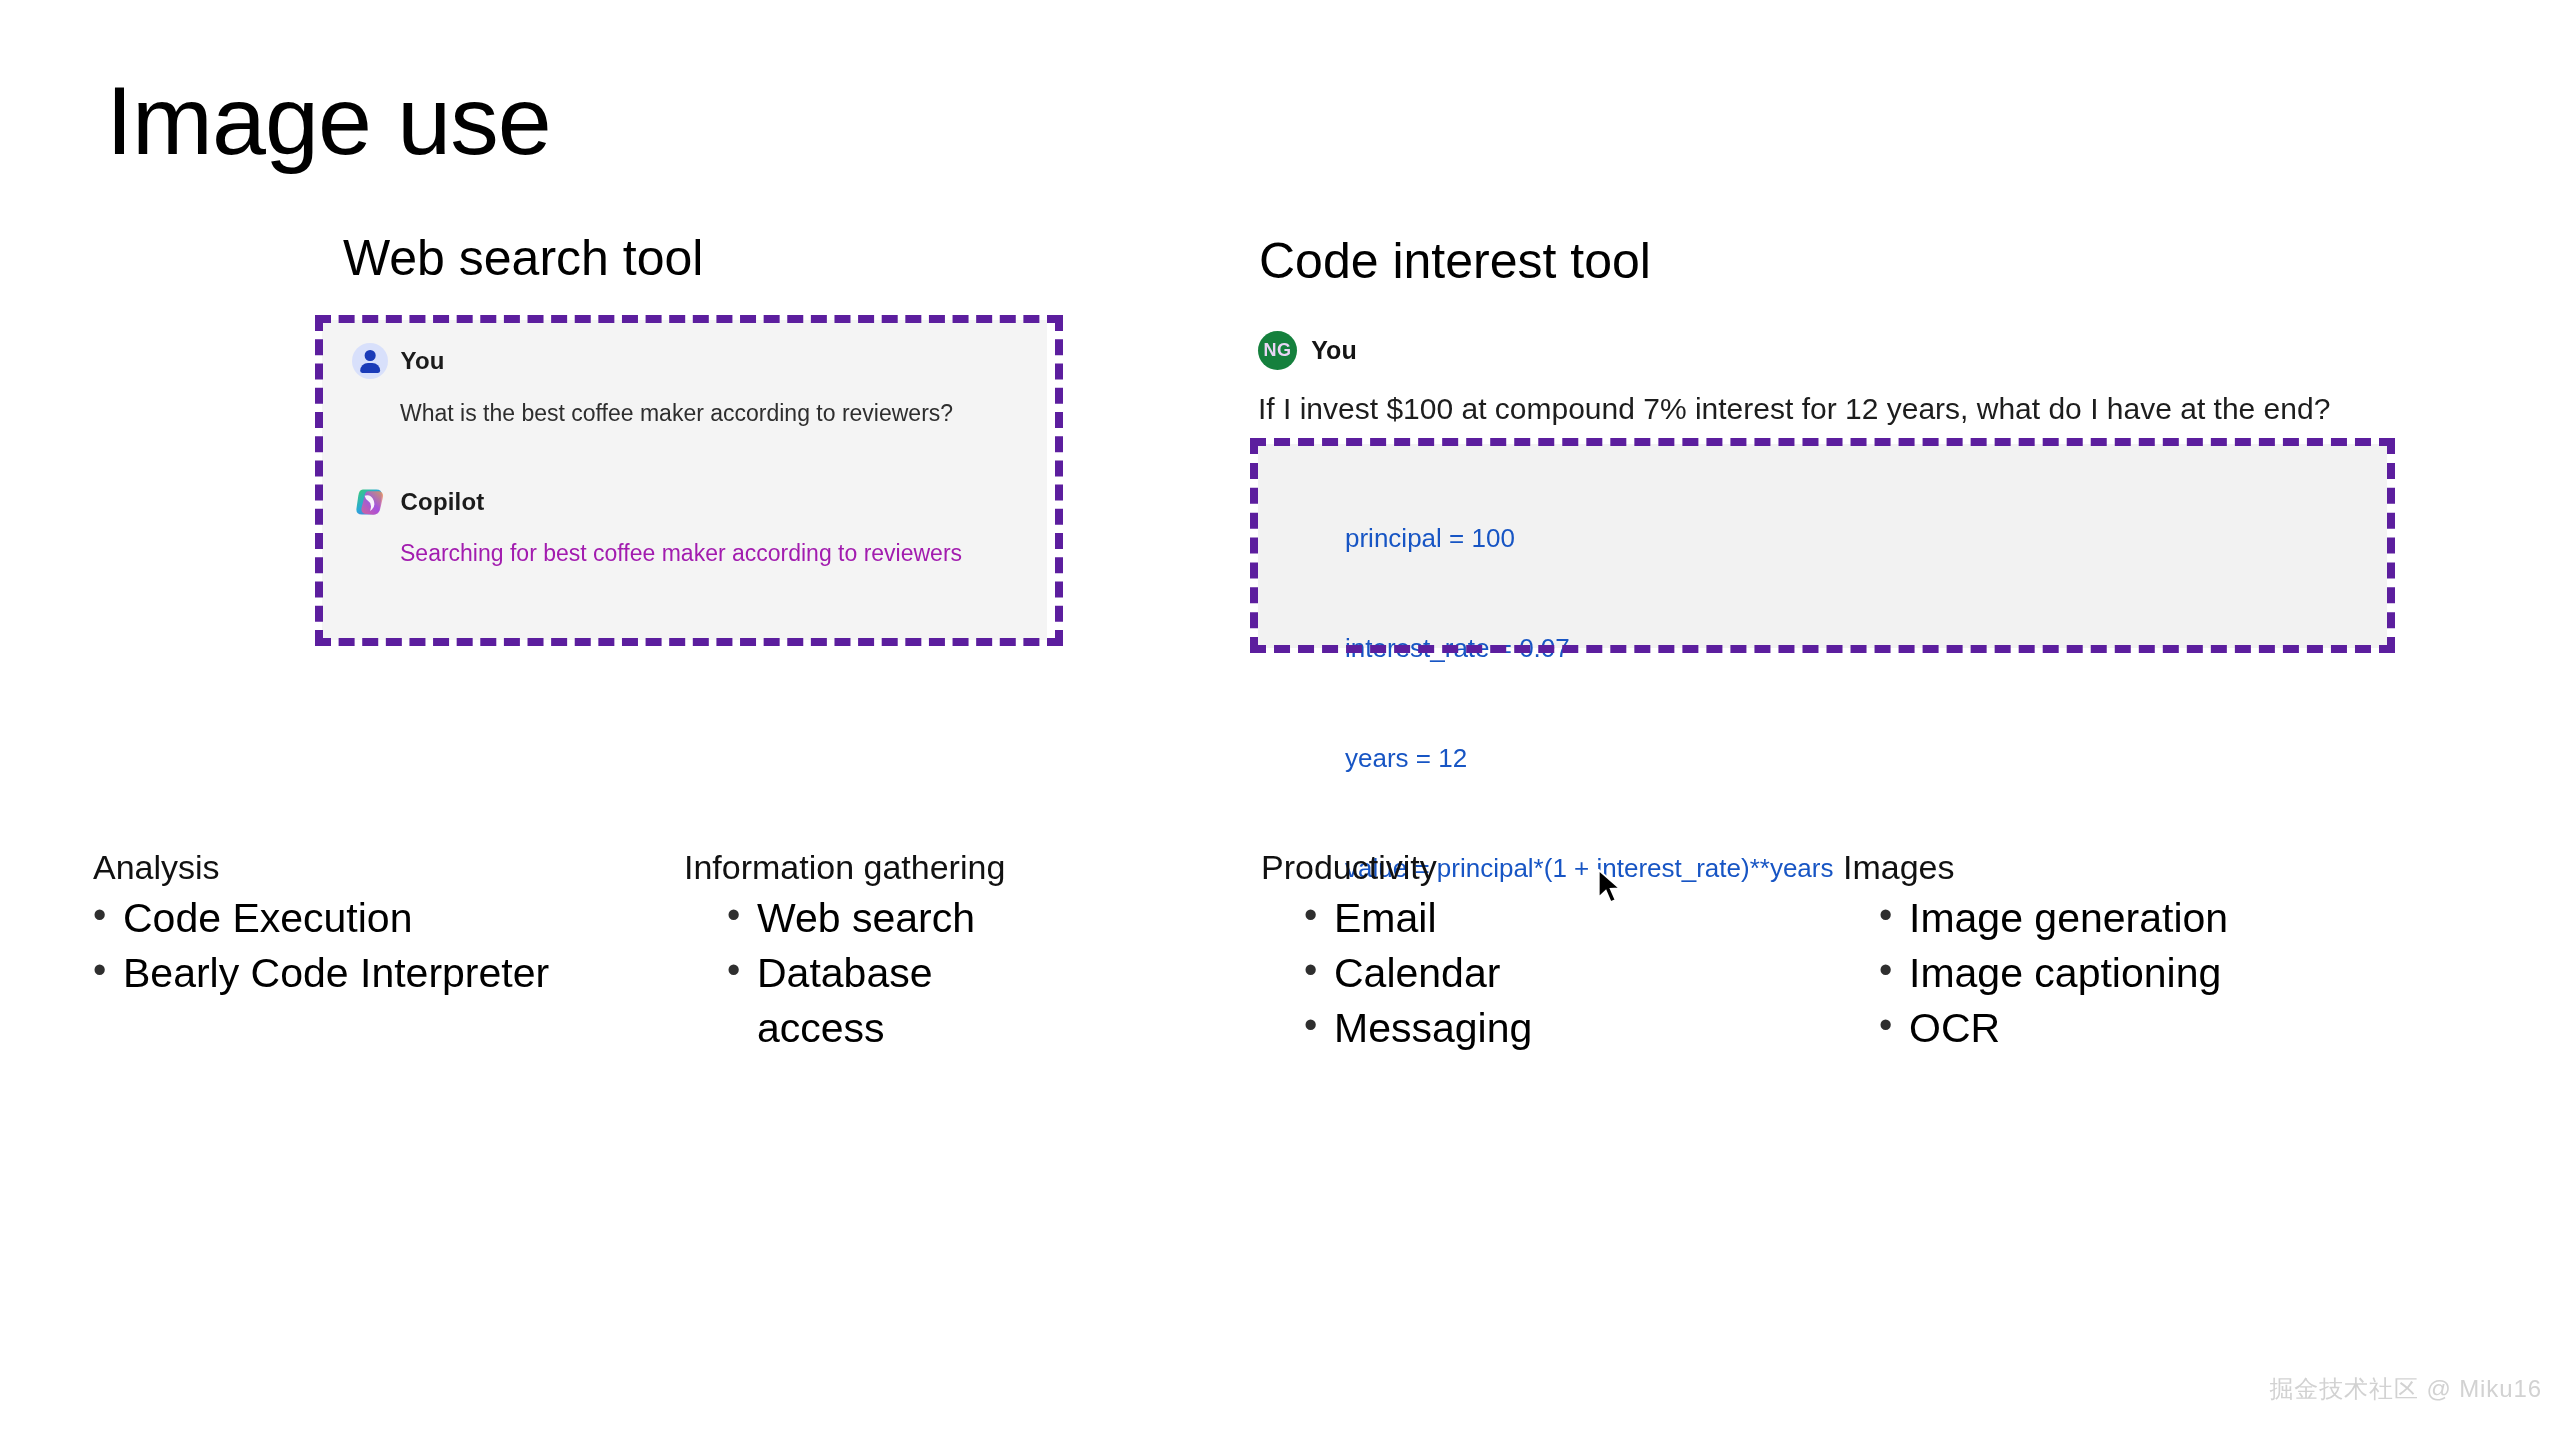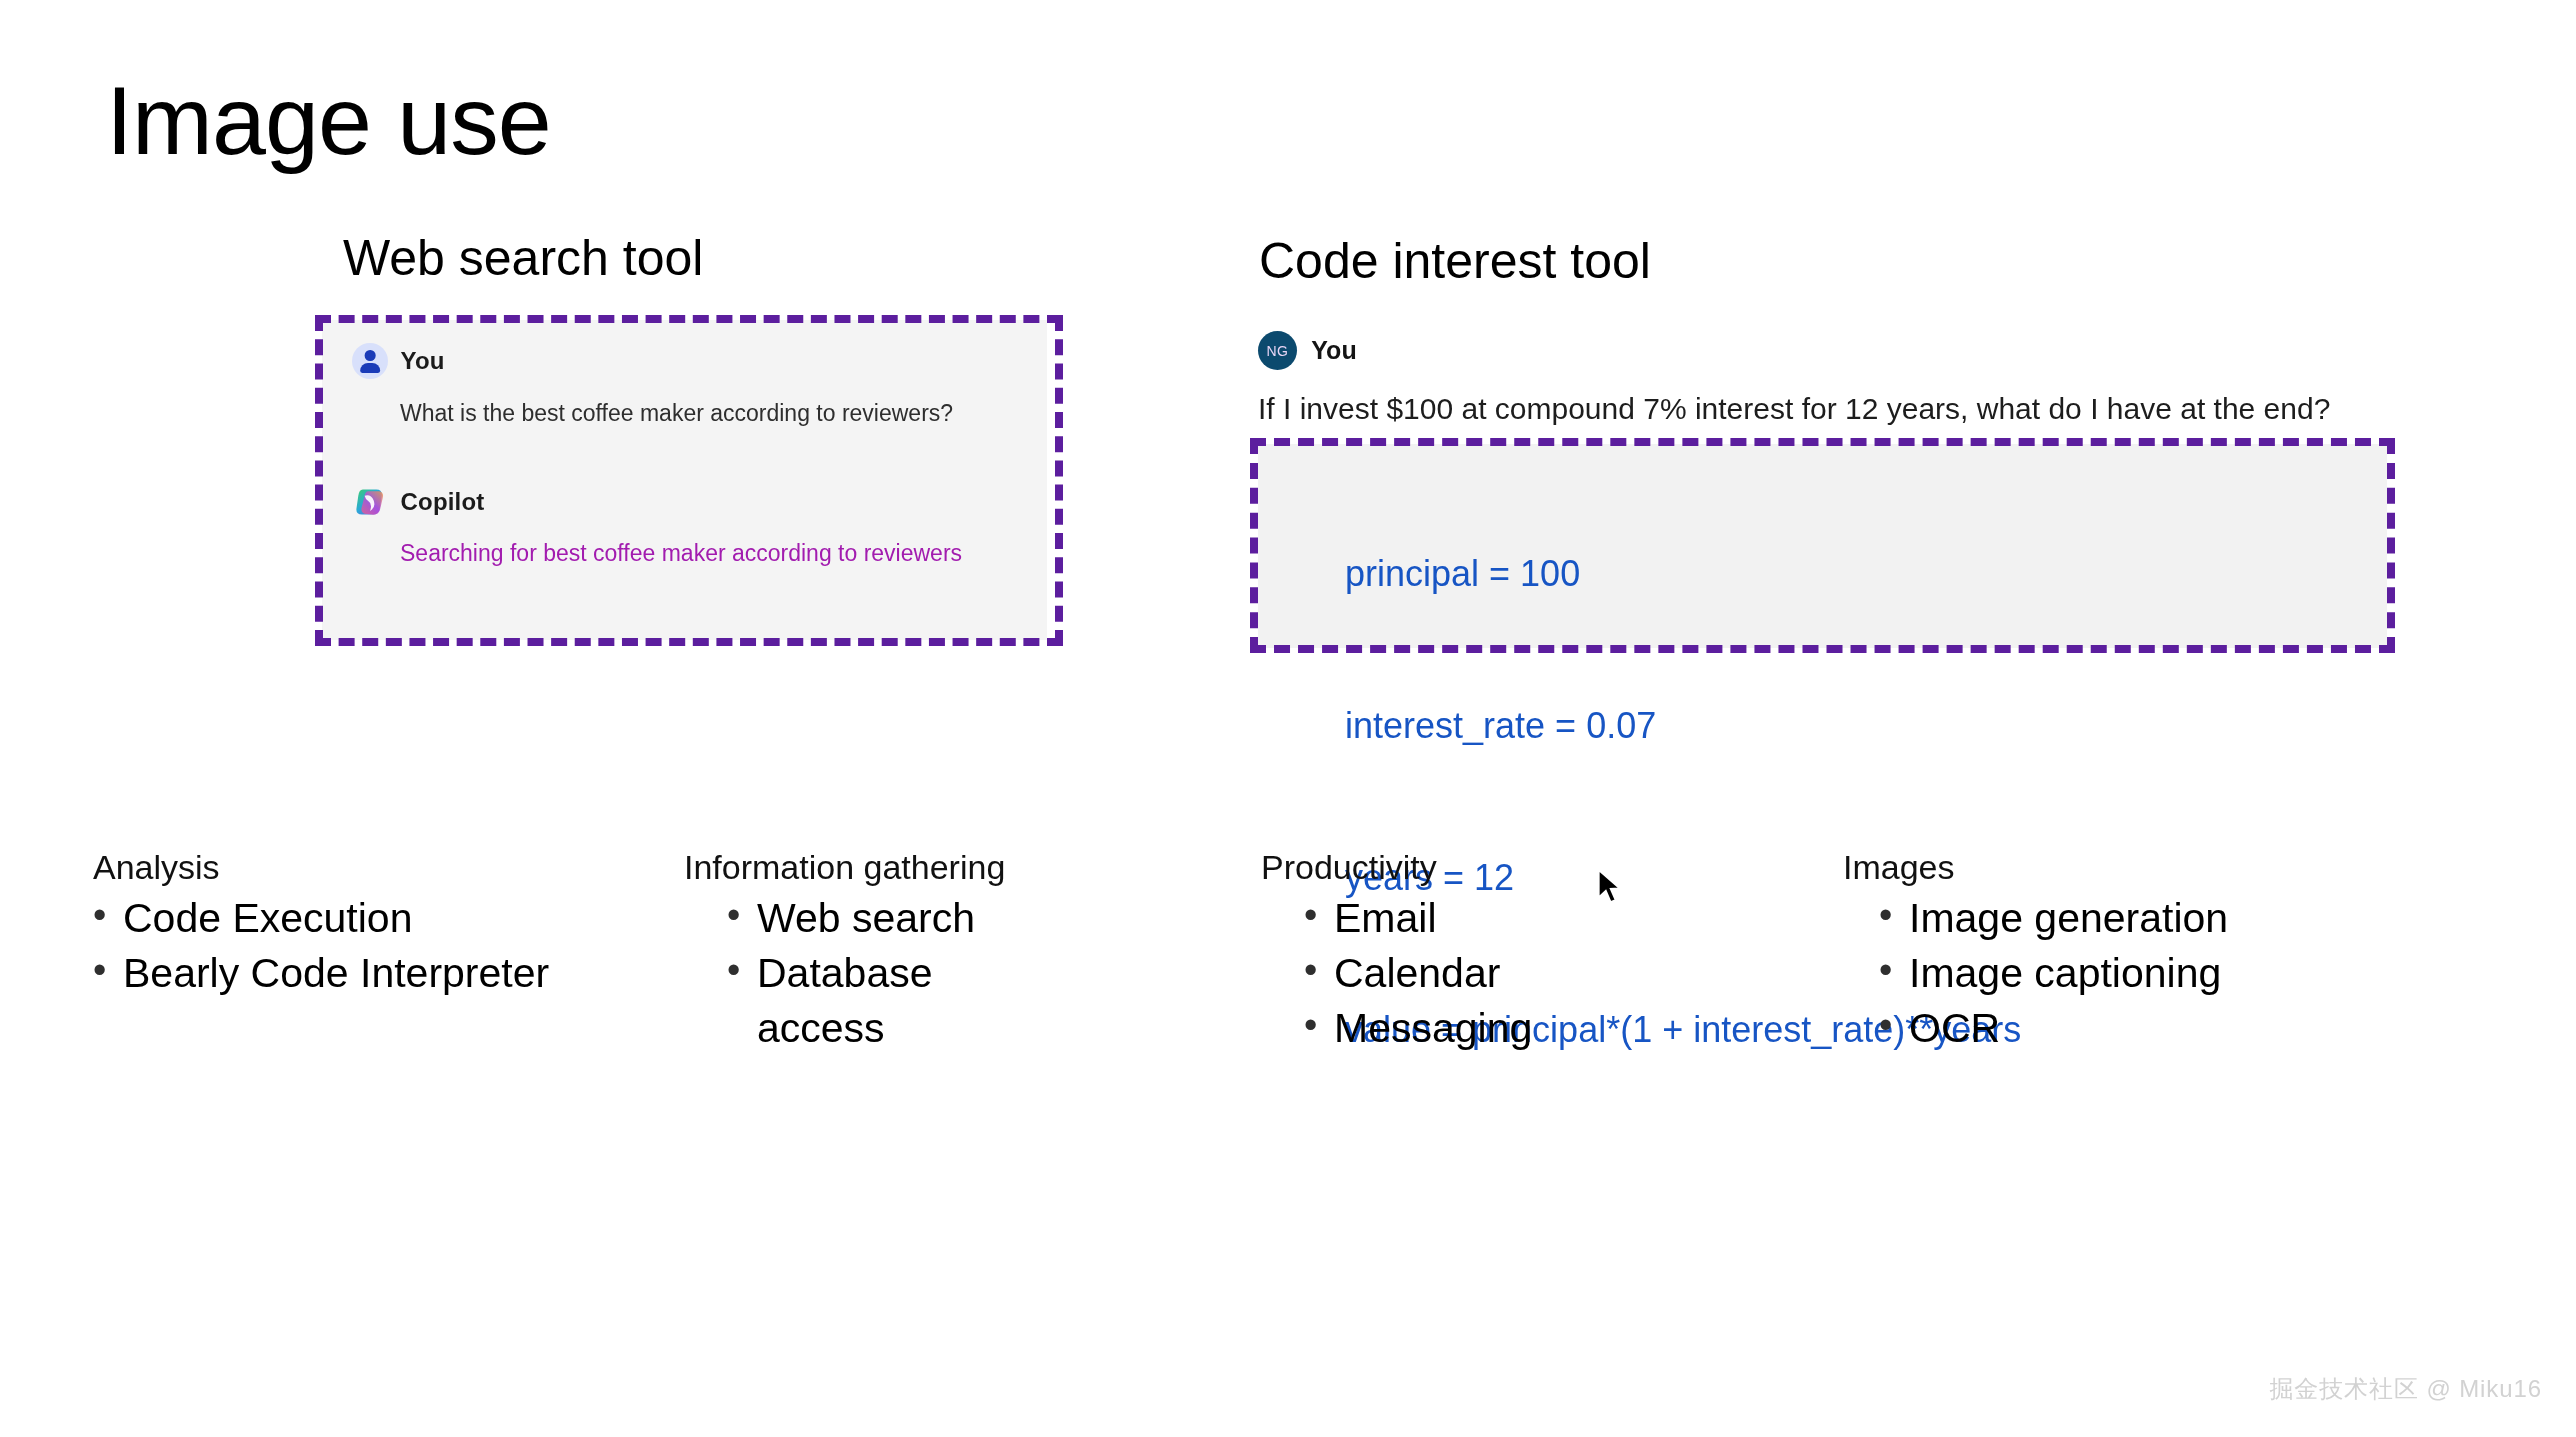--- a/index.html
+++ b/index.html
@@ -141,24 +141,24 @@
   }
   .code-user-header {
     display: flex;
     align-items: center;
     gap: 14.3px;
   }
   .avatar-ng {
     width: 39px;
     height: 39px;
     border-radius: 50%;
-    background: #0c4a6e;
+    background: #15803d;
     color: #e9d5f5;
-    font-size: 14px;
-    font-weight: 400;
+    font-size: 18px;
+    font-weight: 700;
     display: flex;
     align-items: center;
     justify-content: center;
     letter-spacing: 0.4px;
     flex: 0 0 auto;
   }
   .code-user-name {
     font-size: 25px;
     font-weight: 700;
     color: #141414;
@@ -178,21 +178,21 @@
     width: 1129px;
     height: 204px;
     background: #f2f2f2;
     box-sizing: border-box;
   }
   .code-lines {
     position: absolute;
     left: 1345px;
     top: 447px;
     font-family: "Liberation Sans", sans-serif;
-    font-size: 36px;
+    font-size: 26px;
     color: #1755c4;
     line-height: 1.41;
     white-space: pre;
   }
   .code-line { display: block; }
 
   
   .cat-col {
     position: absolute;
     top: 848px;

